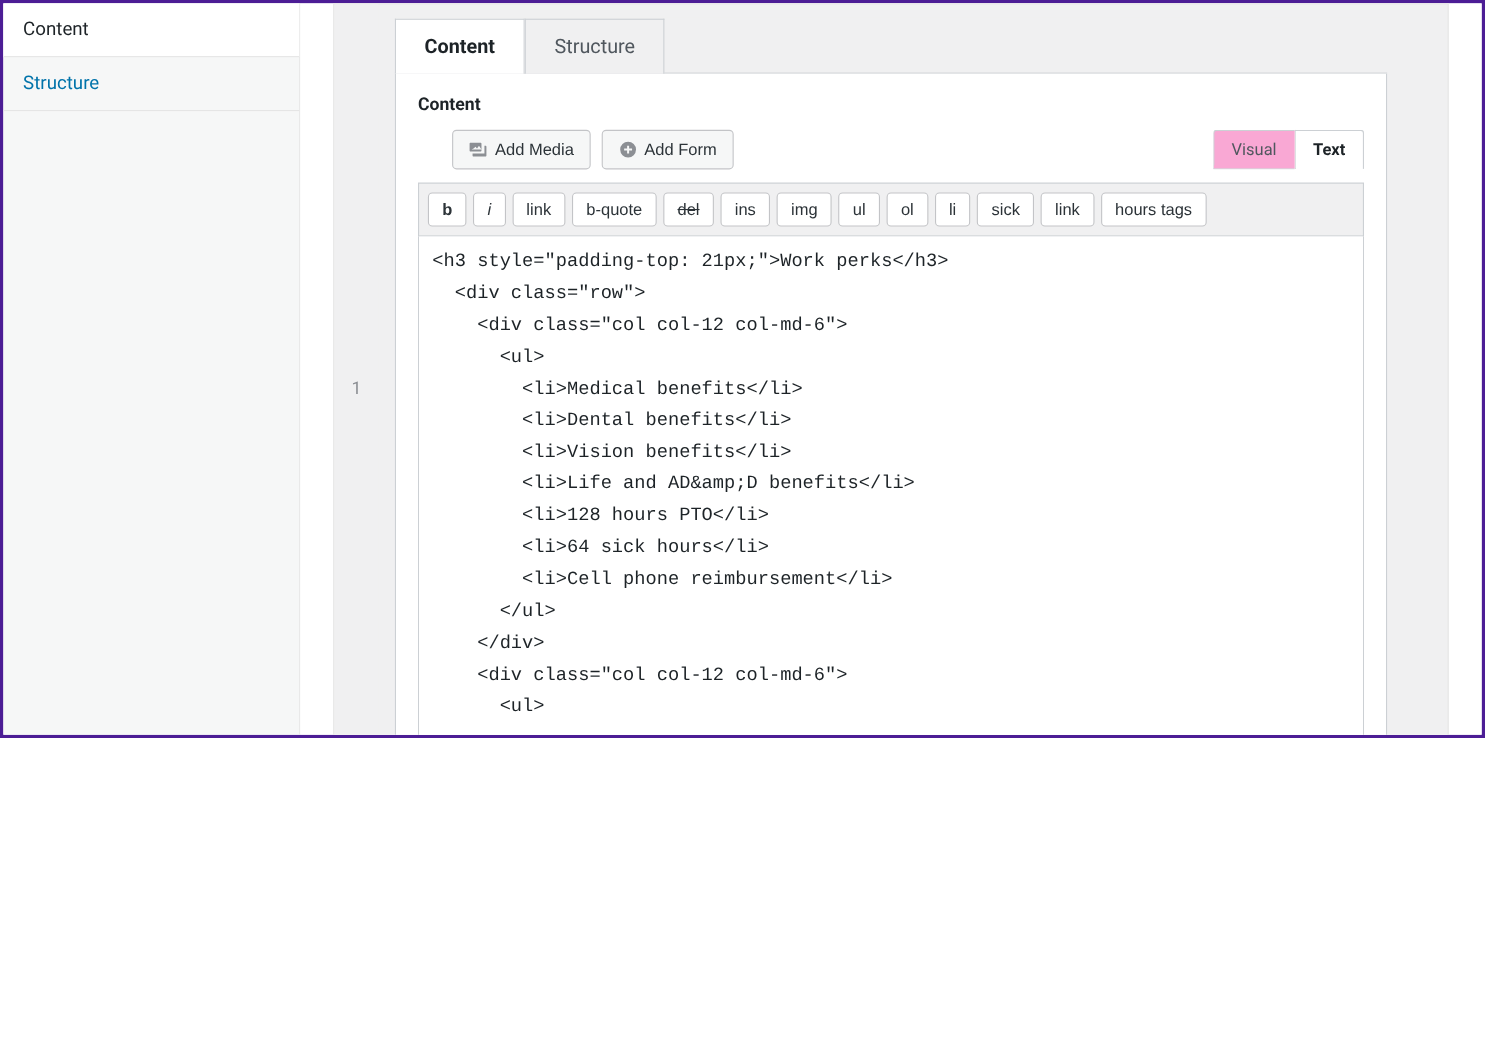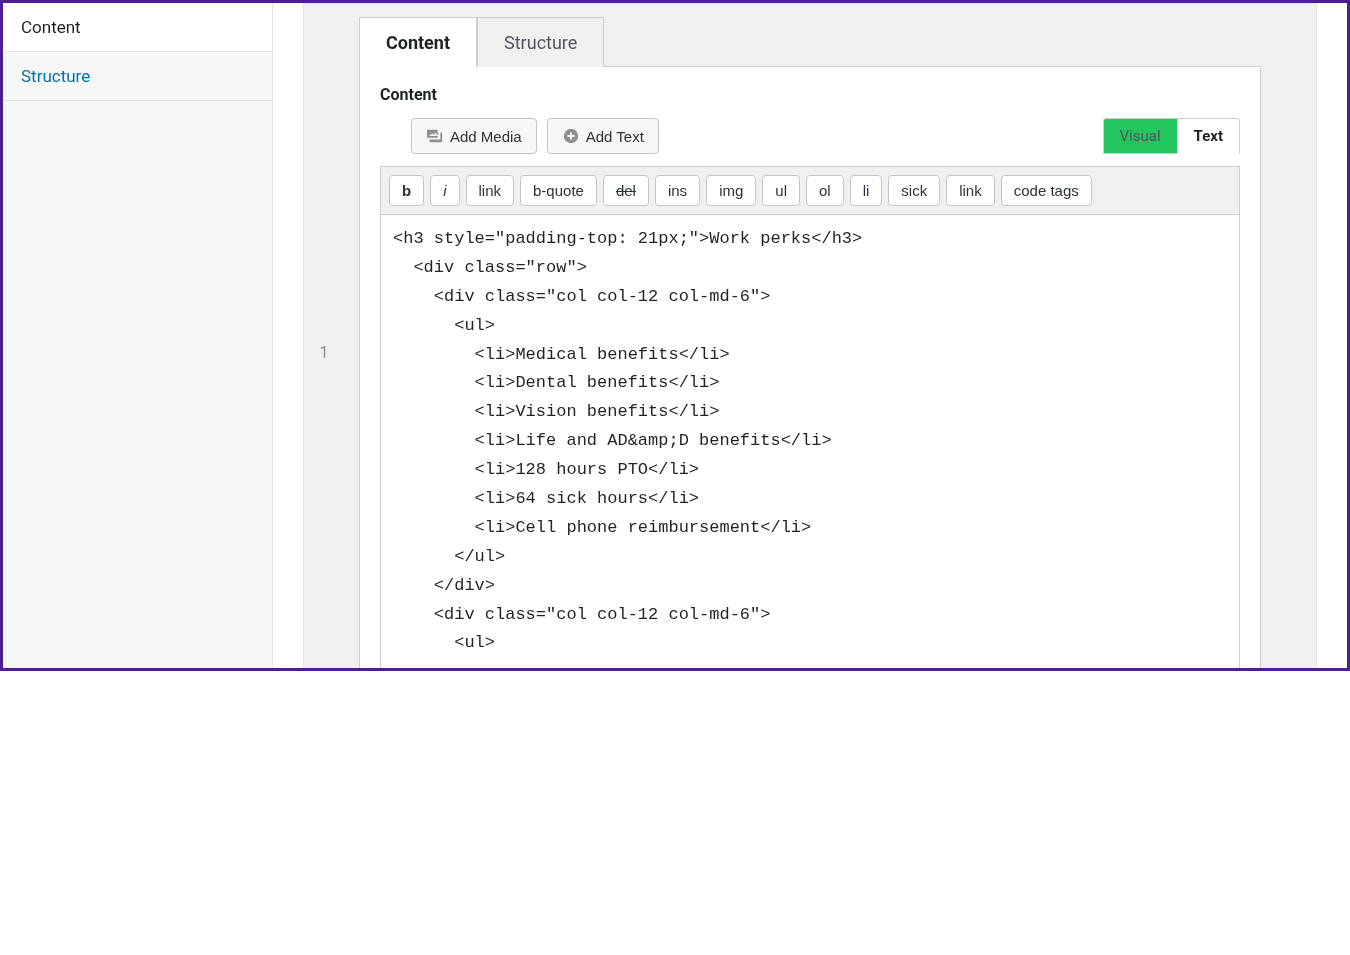--- a/index.html
+++ b/index.html
@@ -148,21 +148,21 @@
   }
   .mode-tabs {
     display: flex;
   }
   .mode-tab {
     padding: 8px 16px;
     border: 1px solid #ccd0d4;
     font-size: 15px;
     cursor: pointer;
     color: #50575e;
-    background: #22c55e;
+    background: #f9a8d4;
   }
   .mode-tab:first-child {
     border-right: none;
     border-top-left-radius: 3px;
   }
   .mode-tab:last-child {
     border-top-right-radius: 3px;
   }
   .mode-tab.active {
     background: #fff;
@@ -256,21 +256,21 @@
                     </svg>
                 </span>
                 <span>Add Media</span>
               </button>
               <button class="wp-btn">
                 <span class="icon">
                   <svg width="18" height="18" viewBox="0 0 20 20" fill="currentColor">
                       <path d="M10 2a8 8 0 100 16 8 8 0 000-16zm4 9h-3v3H9v-3H6V9h3V6h2v3h3v2z"></path>
                     </svg>
                 </span>
-                <span>Add Text</span>
+                <span>Add Form</span>
               </button>
             </div>
             <div class="mode-tabs">
               <div class="mode-tab">Visual</div>
               <div class="mode-tab active">Text</div>
             </div>
           </div>
 
           <div class="quicktags">
             <button class="qt-btn qt-b">b</button>
@@ -278,21 +278,21 @@
             <button class="qt-btn qt-link">link</button>
             <button class="qt-btn">b-quote</button>
             <button class="qt-btn qt-del">del</button>
             <button class="qt-btn">ins</button>
             <button class="qt-btn">img</button>
             <button class="qt-btn">ul</button>
             <button class="qt-btn">ol</button>
             <button class="qt-btn">li</button>
             <button class="qt-btn">sick</button>
             <button class="qt-btn">link</button>
-            <button class="qt-btn">code tags</button>
+            <button class="qt-btn">hours tags</button>
           </div>
 
           <div class="editor-area">
             <textarea class="editor-textarea" spellcheck="false" style="">&lt;h3 style="padding-top: 21px;"&gt;Work perks&lt;/h3&gt;
   &lt;div class="row"&gt;
     &lt;div class="col col-12 col-md-6"&gt;
       &lt;ul&gt;
         &lt;li&gt;Medical benefits&lt;/li&gt;
         &lt;li&gt;Dental benefits&lt;/li&gt;
         &lt;li&gt;Vision benefits&lt;/li&gt;

